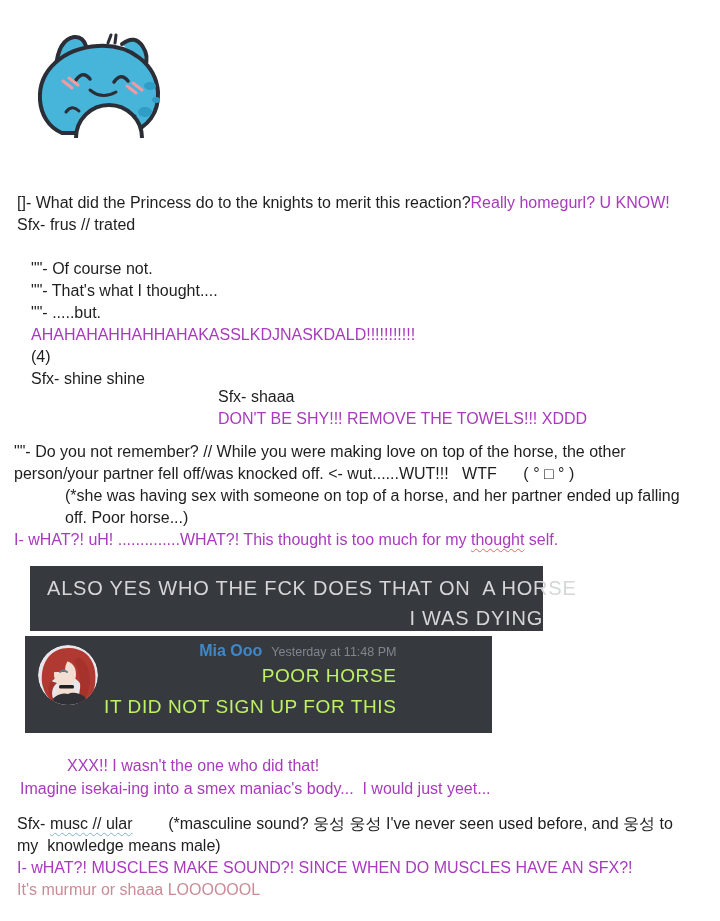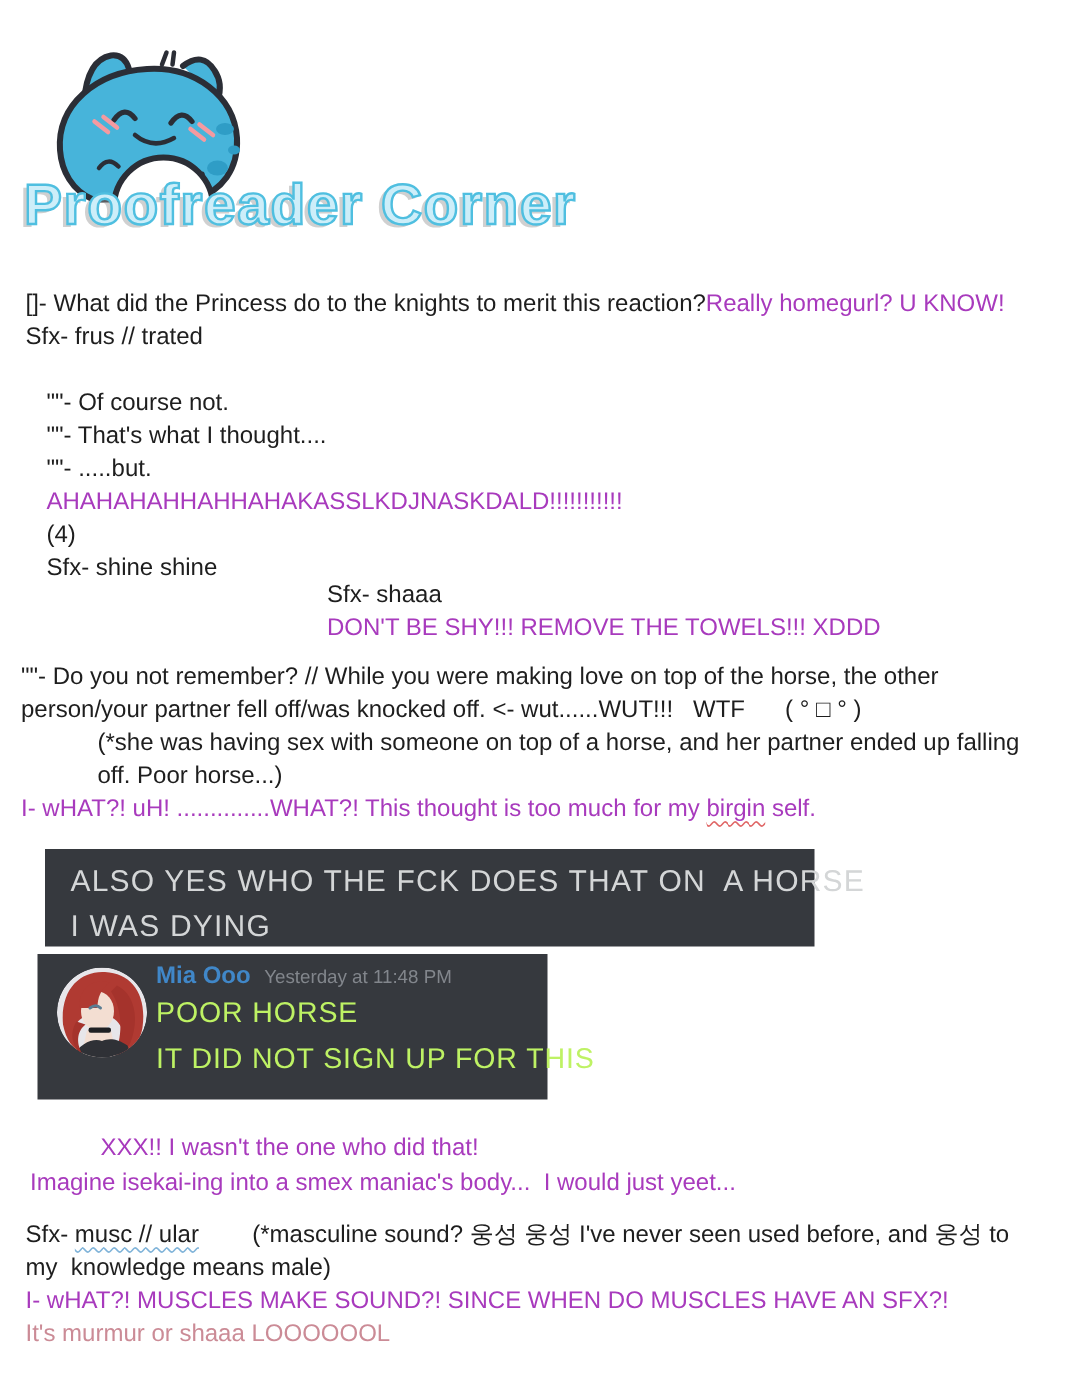--- a/index.html
+++ b/index.html
@@ -6,24 +6,24 @@
   #canvas{position:relative;width:720px;height:921px;background:#ffffff;overflow:hidden;
           font-family:"Liberation Sans",sans-serif;color:#1b1b1b;}
   .abs{position:absolute;}
   .line{white-space:pre;font-size:16px;line-height:22px;color:#1e1e1e;}
   .magenta{color:#a83abd;}
   .pink{color:#cb8b96;}
   .wavy-red{text-decoration:underline wavy #e06666 1px;text-underline-offset:3px;}
   .wavy-blue{text-decoration:underline wavy #7fb3d9 1px;text-underline-offset:3px;}
   .title{font-size:38px;font-weight:700;letter-spacing:1px;color:#cdeef9;
          -webkit-text-stroke:1.6px #4fbfe0;text-shadow:-3px 2px 0 rgba(150,150,150,.45);}
-  .discord{background:#36393e;color:#d4d6d7;}
+  .discord{background:#36393e;color:#d4d6d7;text-align:right;}
   .d1{left:30px;top:566px;width:513px;height:65px;padding:7px 0 0 17px;box-sizing:border-box;}
   .d1 .dline{font-size:20px;line-height:30px;letter-spacing:.8px;white-space:pre;}
-  .d2{left:25px;top:636px;width:340px;height:97px;}
+  .d2{left:25px;top:636px;width:467px;height:97px;}
   .d2 .uname{font-size:16px;font-weight:700;color:#4087c8;}
   .d2 .tstamp{font-size:12.5px;color:#82868c;margin-left:9px;}
   .d2 .msg{font-size:19px;line-height:31px;letter-spacing:.6px;color:#bef264;white-space:pre;}
   .avatar-wrap{position:absolute;left:13px;top:9px;width:60px;height:60px;border-radius:50%;overflow:hidden;}
   .d2-content{position:absolute;left:79px;top:6px;}
 </style>
 </head>
 <body>
 
 <div id="canvas">
@@ -41,21 +41,20 @@
       <path d="M88,54 q7,-10 14,-1" stroke="#2b2e36" stroke-width="3.5" fill="none" stroke-linecap="round"></path>
       <path d="M64,62 q12,10 26,2" stroke="#2b2e36" stroke-width="3" fill="none" stroke-linecap="round"></path>
       <path d="M37,53 l9,7 M43,50 l9,7" stroke="#f59aa0" stroke-width="3" stroke-linecap="round"></path>
       <path d="M101,58 l9,7 M107,55 l9,7" stroke="#f59aa0" stroke-width="3" stroke-linecap="round"></path>
       <path d="M40,84 q6,-8 13,-1" stroke="#2b2e36" stroke-width="3" fill="none" stroke-linecap="round"></path>
       <path d="M96,88 q6,6 13,0" stroke="#2b2e36" stroke-width="3" fill="none" stroke-linecap="round"></path>
       <path d="M50,110 A33,33 0 0 1 116,110" fill="#ffffff" stroke="#2b2e36" stroke-width="4"></path>
     </svg>
   </div>
 
-  <div class="abs title" style="left:16px;top:116px;">Proofreader Corner</div>
 
   <div class="abs" style="left:17px;top:192px;">
     <div class="line"><span>[]- What did the Princess do to the knights to merit this reaction?</span><span class="magenta" style="">Really homegurl? U KNOW!</span></div>
     <div class="line">Sfx- frus // trated</div>
   </div>
 
   <div class="abs" style="left:31px;top:258px;">
     <div class="line">""- Of course not.</div>
     <div class="line">""- That's what I thought....</div>
     <div class="line">""- .....but.</div>
@@ -67,21 +66,21 @@
   <div class="abs" style="left:218px;top:386px;">
     <div class="line">Sfx- shaaa</div>
     <div class="line magenta">DON'T BE SHY!!! REMOVE THE TOWELS!!! XDDD</div>
   </div>
 
   <div class="abs" style="left:14px;top:441px;">
     <div class="line">""- Do you not remember? // While you were making love on top of the horse, the other</div>
     <div class="line">person/your partner fell off/was knocked off. &lt;- wut......WUT!!!   WTF      ( ° □ ° )</div>
     <div class="line" style="padding-left:51px;">(*she was having sex with someone on top of a horse, and her partner ended up falling</div>
     <div class="line" style="padding-left:51px;">off. Poor horse...)</div>
-    <div class="line magenta"><span>I- wHAT?! uH! ..............WHAT?! This thought is too much for my </span><span class="wavy-red">birgin</span><span> self.</span></div>
+    <div class="line magenta"><span>I- wHAT?! uH! ..............WHAT?! This thought is too much for my </span><span class="wavy-red">thought</span><span> self.</span></div>
   </div>
 
   <div class="abs discord d1">
     <div class="dline">ALSO YES WHO THE FCK DOES THAT ON  A HORSE</div>
     <div class="dline">I WAS DYING</div>
   </div>
 
   <div class="abs discord d2">
     <div class="avatar-wrap">
       <svg width="60" height="60" viewBox="0 0 60 60">

